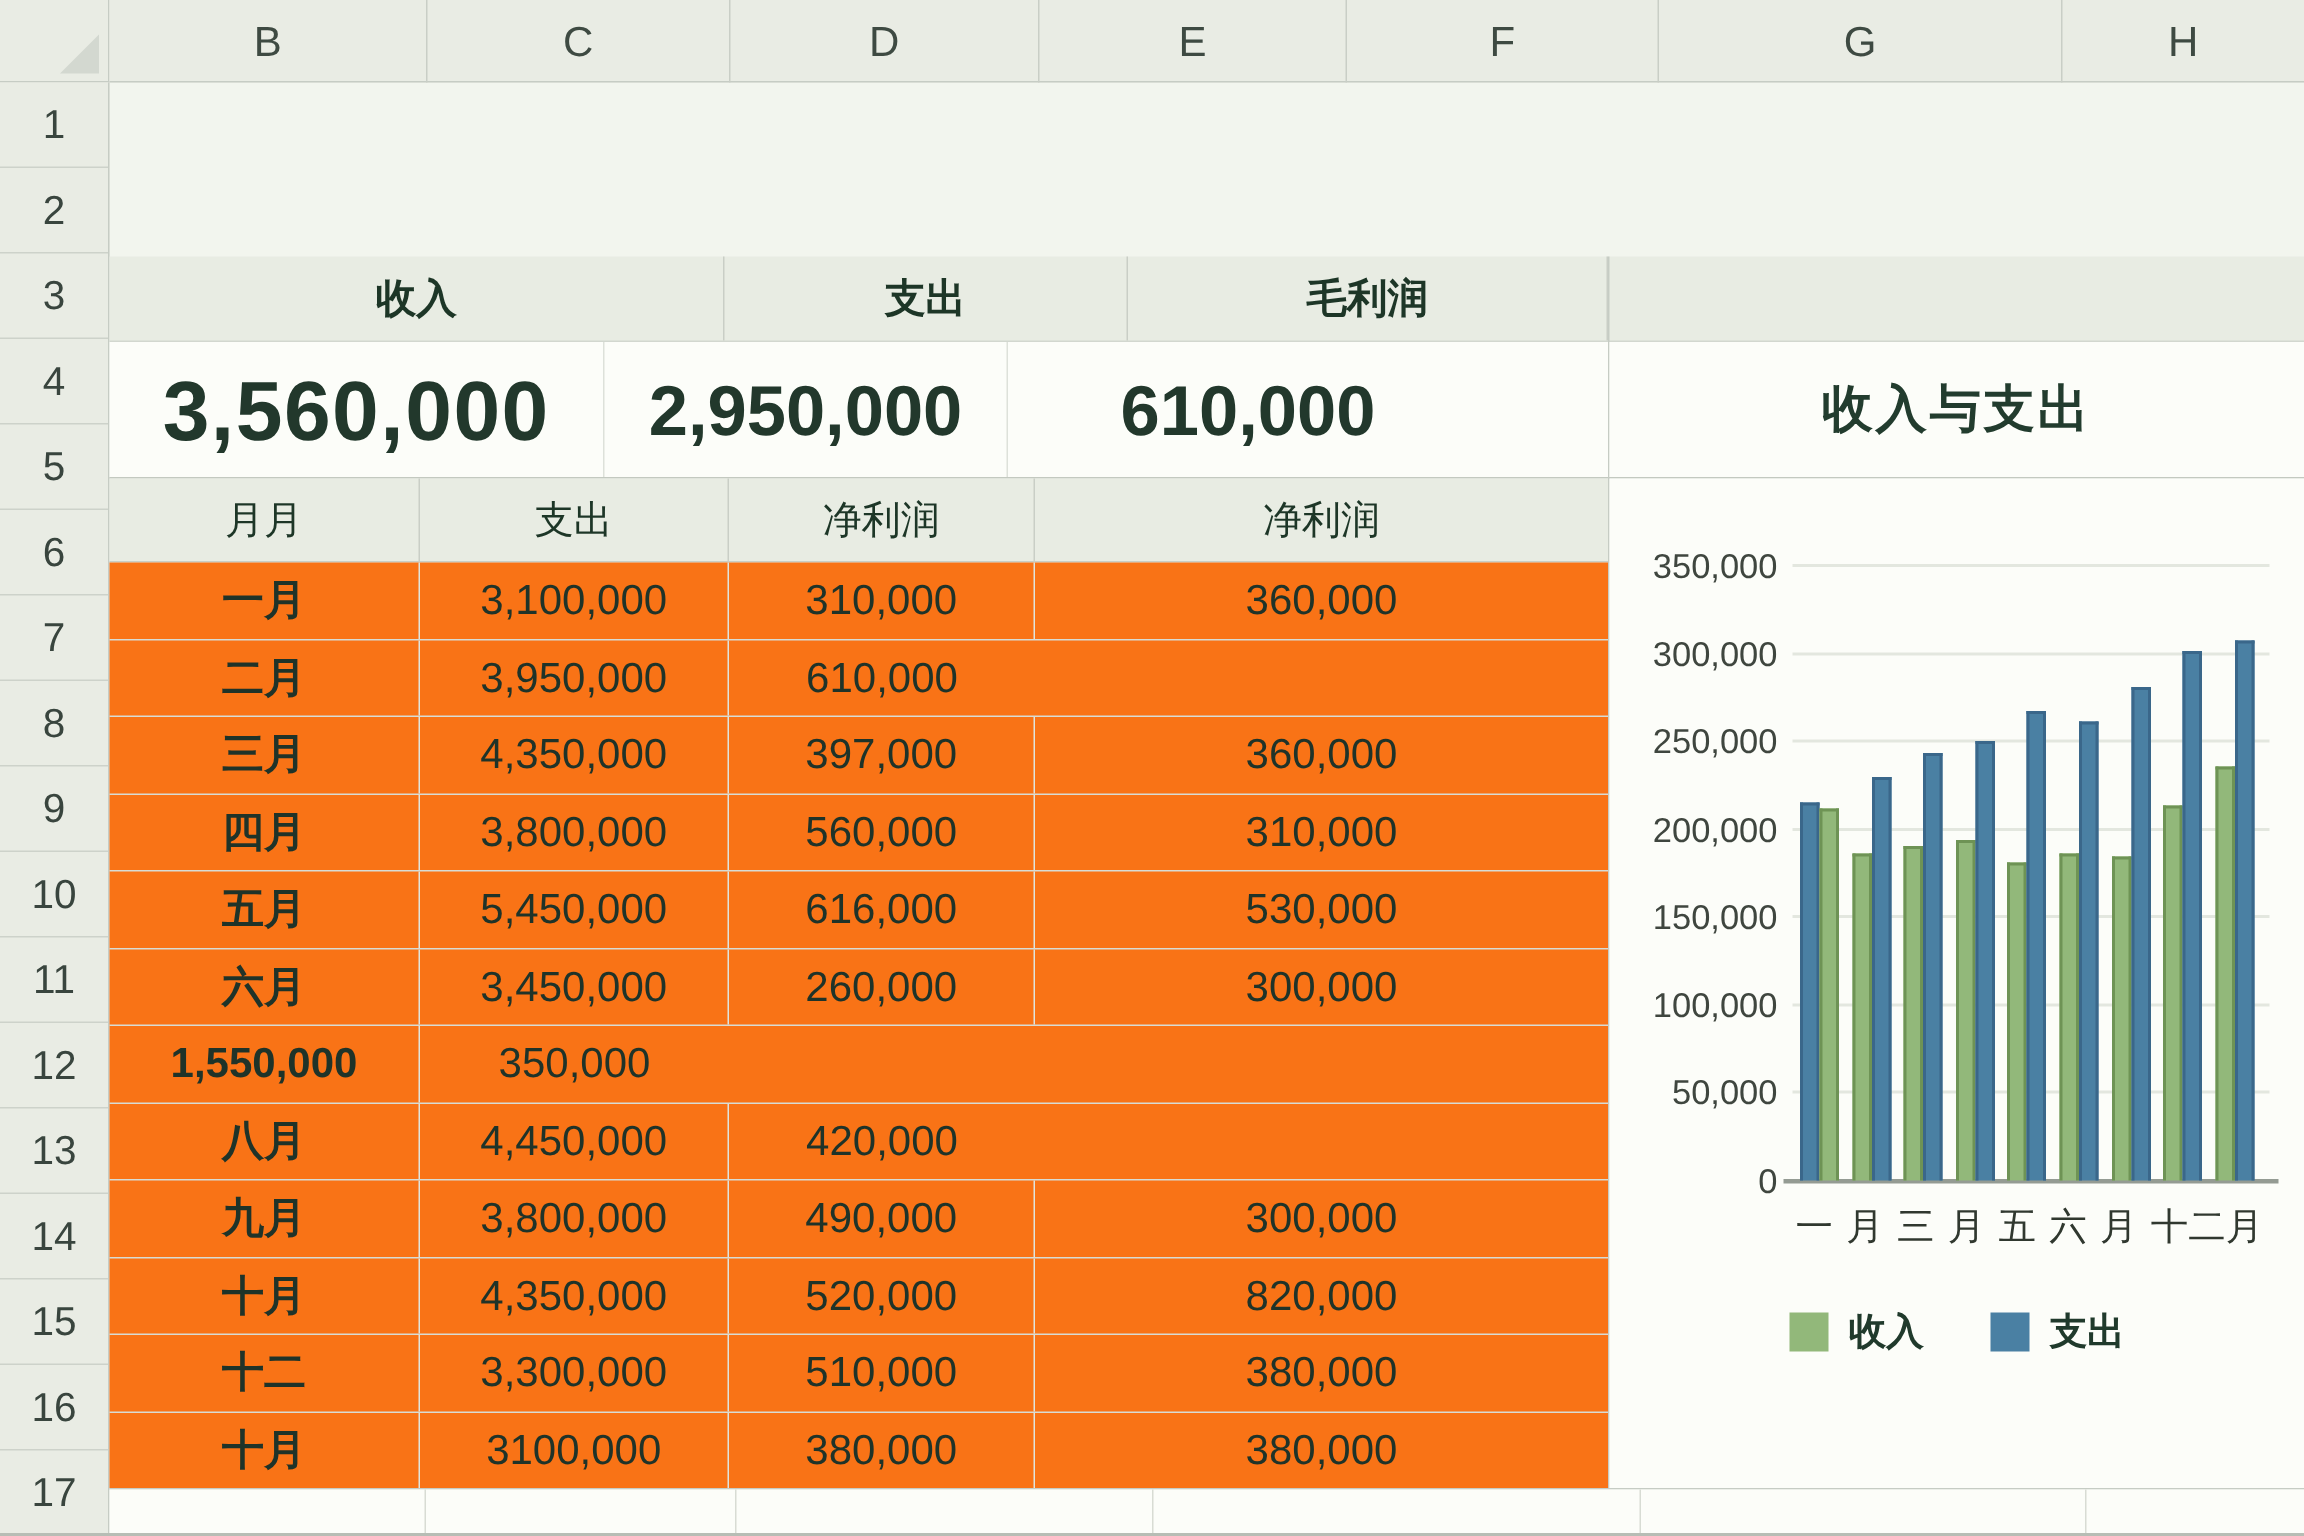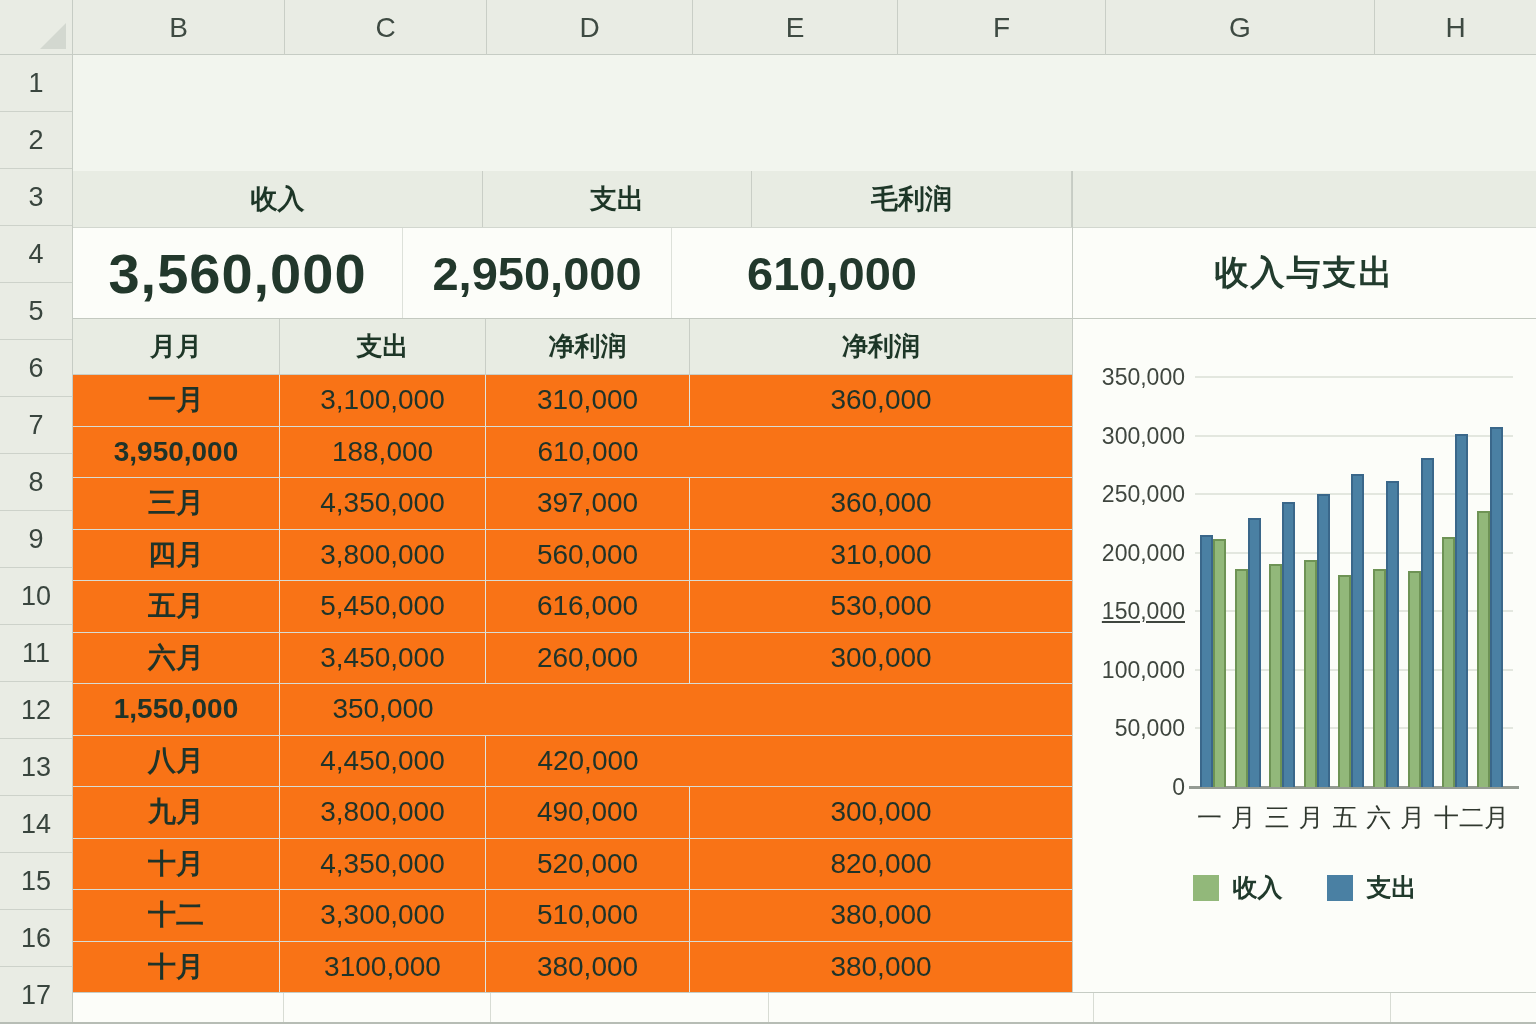--- a/index.html
+++ b/index.html
@@ -33,21 +33,21 @@
   .kpi-values{position:absolute;left:73px;top:228px;width:999px;height:90px;background:#fcfdf9;display:flex;}
   .kpi-value{display:flex;align-items:center;justify-content:center;border-right:1px solid #dde1da;
           font-weight:700;color:#22382c;}
   .kv0{font-size:56px;letter-spacing:1px;}
   .kv1,.kv2{font-size:47px;}
 
   
   .hline318{position:absolute;left:73px;top:318px;width:1463px;height:1px;background:#c3c9c0;}
   .tbl-head{position:absolute;left:73px;top:319px;width:999px;height:56px;background:#e8ece3;
           display:grid;grid-template-columns:207px 206px 204px 1fr;border-bottom:1px solid #c9cec6;}
-  .tbl-head .hc{display:flex;align-items:center;justify-content:center;font-size:26px;font-weight:700;
+  .tbl-head .hc{display:flex;align-items:center;justify-content:center;font-size:26px;font-weight:400;
           color:#1d3627;border-right:1px solid #c9cec6;}
   .tbl-body{position:absolute;left:73px;top:375px;width:999px;height:617px;background:#f97316;
           display:flex;flex-direction:column;}
   .trow{flex:1;display:grid;grid-template-columns:207px 206px 204px 1fr;border-bottom:1px solid #d8dcd4;}
   .trow:last-child{border-bottom:none;}
   .trow .tc{display:flex;align-items:center;justify-content:center;font-size:28px;color:#1f3329;
           border-right:1px solid #e0e4dd;font-weight:500;}
   .trow .tc:first-child{font-weight:600;}
   .trow .tc:last-child,.tbl-head .hc:last-child{border-right:none;}
 
@@ -138,22 +138,22 @@
   </div>
 
   <div class="tbl-body" id="tbl-body">
       <div class="trow">
         <div class="tc">一月</div>
         <div class="tc">3,100,000</div>
         <div class="tc">310,000</div>
         <div class="tc">360,000</div>
       </div>
       <div class="trow">
+        <div class="tc">二月</div>
         <div class="tc">3,950,000</div>
-        <div class="tc">188,000</div>
         <div class="tc">610,000</div>
       </div>
       <div class="trow">
         <div class="tc">三月</div>
         <div class="tc">4,350,000</div>
         <div class="tc">397,000</div>
         <div class="tc">360,000</div>
       </div>
       <div class="trow">
         <div class="tc">四月</div>
@@ -238,21 +238,21 @@
       </div>
   <div class="gridline" style="top: 57px;"></div>
       <div class="ytick" style="top: 45px;">350,000</div>
       <div class="gridline" style="top: 115.571px;"></div>
       <div class="ytick" style="top: 103.571px;">300,000</div>
       <div class="gridline" style="top: 174.143px;"></div>
       <div class="ytick" style="top: 162.143px;">250,000</div>
       <div class="gridline" style="top: 232.714px;"></div>
       <div class="ytick" style="top: 220.714px;">200,000</div>
       <div class="gridline" style="top: 291.286px;"></div>
-      <div class="ytick" style="top: 279.286px; text-decoration: underline;">150,000</div>
+      <div class="ytick" style="top: 279.286px;">150,000</div>
       <div class="gridline" style="top: 349.857px;"></div>
       <div class="ytick" style="top: 337.857px;">100,000</div>
       <div class="gridline" style="top: 408.429px;"></div>
       <div class="ytick" style="top: 396.429px;">50,000</div>
       <div class="ytick" style="top: 455px;">0</div>
       <div class="bar expense" style="left: 127px; width: 13px; top: 216.143px; height: 251.857px;"></div>
       <div class="bar income" style="left: 140px; width: 13px; top: 219.657px; height: 248.343px;"></div>
       <div class="bar income" style="left: 161.6px; width: 13px; top: 250.114px; height: 217.886px;"></div>
       <div class="bar expense" style="left: 174.6px; width: 13px; top: 198.571px; height: 269.429px;"></div>
       <div class="bar income" style="left: 196.2px; width: 13px; top: 245.429px; height: 222.571px;"></div>

